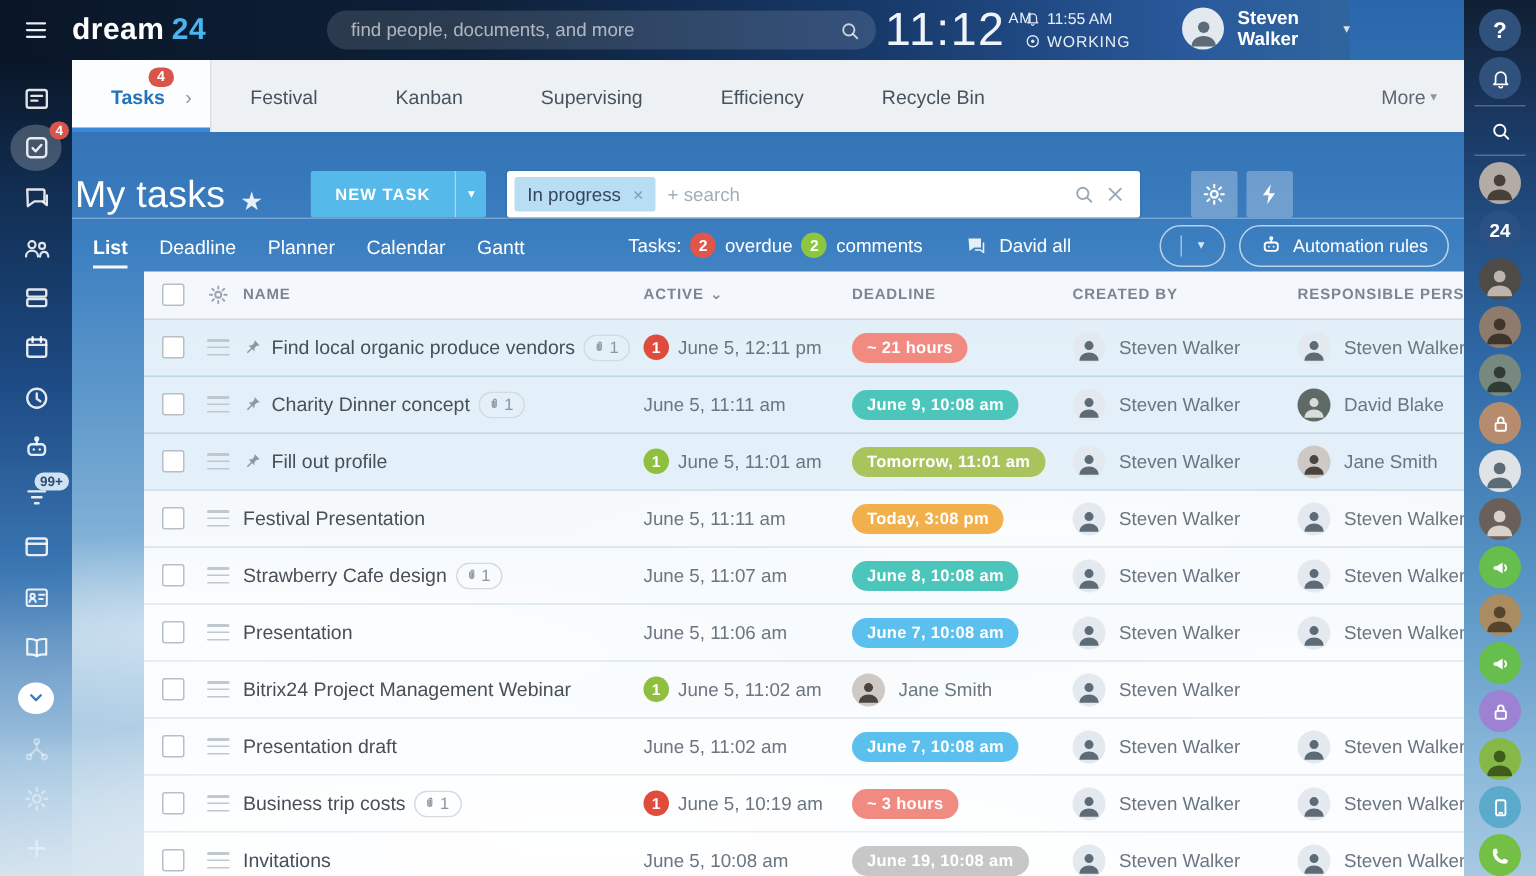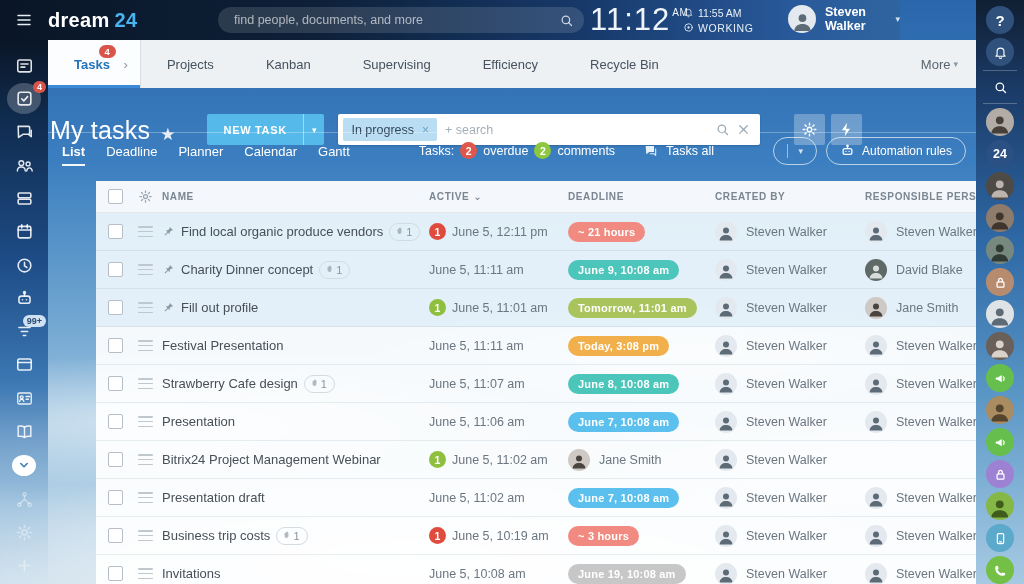--- a/index.html
+++ b/index.html
@@ -83,21 +83,21 @@
   .filterbar{margin-left:14px;flex:1;height:31px;background:#fff;border-radius:2px;display:flex;align-items:center;padding:0 9px 0 5px;box-shadow:0 1px 2px rgba(20,50,80,.25);}
   .chip{background:#b9ddf2;color:#33475c;font-size:12.5px;border-radius:2px;height:23px;display:flex;align-items:center;padding:0 8px;cursor:pointer;}
   .chip .x{color:#6da4c6;font-size:12px;margin-left:8px;cursor:pointer;}
   .filterbar input{flex:1;border:none;outline:none;font-size:12.5px;color:#54606c;padding:0 8px;font-family:inherit;min-width:40px;background:transparent;}
   .filterbar input::placeholder{color:#a2aeb8;}
   .filterbar .ic{width:15px;height:15px;color:#9aa8b3;margin-left:6px;cursor:pointer;}
   .hbtn{margin-left:6px;width:31px;height:31px;flex:none;border-radius:2px;background:rgba(255,255,255,.28);display:flex;align-items:center;justify-content:center;color:#fff;cursor:pointer;}
   .hbtn .ic{width:17px;height:17px;}
   .hbtn.first{margin-left:34px;}
   
-  .subnav{position:absolute;left:48px;top:132px;width:928px;height:36px;display:flex;align-items:center;
+  .subnav{position:absolute;left:48px;top:145px;width:928px;height:36px;display:flex;align-items:center;
     border-top:1px solid rgba(255,255,255,.3);padding:0 10px 0 14px;box-sizing:border-box;color:#fff;z-index:3;}
   .view{font-size:13px;margin-right:21px;cursor:pointer;padding:9px 0 7px;}
   .view.active{font-weight:700;box-shadow:inset 0 -2px 0 rgba(255,255,255,.95);}
   .counters{display:flex;align-items:center;margin-left:48px;gap:6px;font-size:12.5px;}
   .cnt{width:17px;height:17px;border-radius:50%;color:#fff;font-size:10.5px;font-weight:700;display:flex;align-items:center;justify-content:center;}
   .readall{display:flex;align-items:center;gap:7px;margin-left:28px;font-size:12.5px;cursor:pointer;}
   .readall .ic{width:16px;height:16px;color:#e8f0f7;}
   .pillwrap{margin-left:auto;display:flex;gap:9px;align-items:center;}
   .pill{border:1px solid rgba(255,255,255,.65);border-radius:14px;height:26px;display:flex;align-items:center;
     padding:0 13px;font-size:12px;color:#fff;cursor:pointer;gap:7px;}
@@ -444,21 +444,21 @@
       </div>
     </aside>
 
   <nav class="tabs" id="tabs">
       <div class="tab active">
         <span>Tasks</span>
         <span class="tab-badge">4</span>
         <span class="chev">›</span>
       </div>
       <div class="tab">
-        <span>Projects</span>
+        <span>Festival</span>
       </div>
       <div class="tab">
         <span>Kanban</span>
       </div>
       <div class="tab">
         <span>Supervising</span>
       </div>
       <div class="tab">
         <span>Efficiency</span>
       </div>
@@ -530,21 +530,21 @@
       <span class="cnt" id="cnt-green" style="background: rgb(141, 198, 63);">2</span>
       <span>comments</span>
     </span>
     <span class="readall">
       <span class="ic" id="chat-ic">
           <svg viewBox="0 0 24 24" fill="none" stroke="currentColor" stroke-width="2" stroke-linecap="round" stroke-linejoin="round">
             <path d="M4 4.5h12.5v9H9.5L5 17z" fill="currentColor" stroke="none"></path>
             <path d="M19 9v9.5l-3-2.5h-5" stroke-width="1.6"></path>
           </svg>
         </span>
-      <span>Tasks all</span>
+      <span>David all</span>
     </span>
     <span class="pillwrap">
       <span class="pill">
         <span class="div"></span>
         <span class="caret">▾</span>
       </span>
       <span class="pill">
         <span class="ic" id="robot-ic">
             <svg viewBox="0 0 24 24" fill="none" stroke="currentColor" stroke-width="2" stroke-linecap="round" stroke-linejoin="round">
               <rect x="5" y="9" width="14" height="9" rx="3"></rect>

